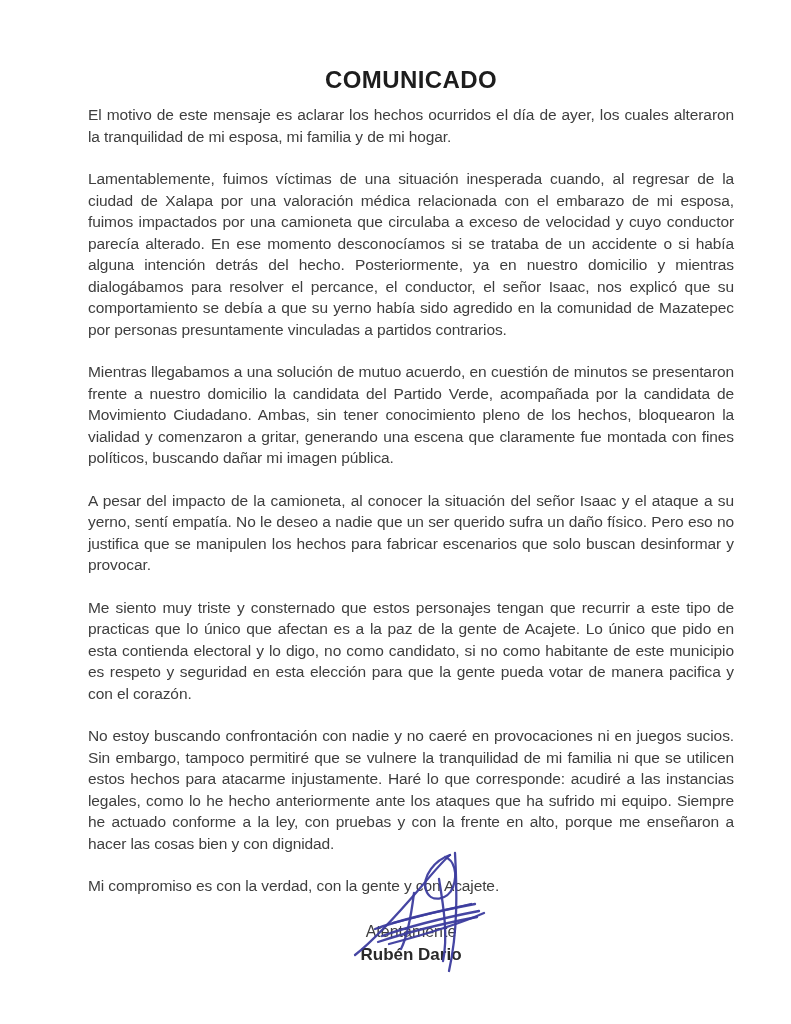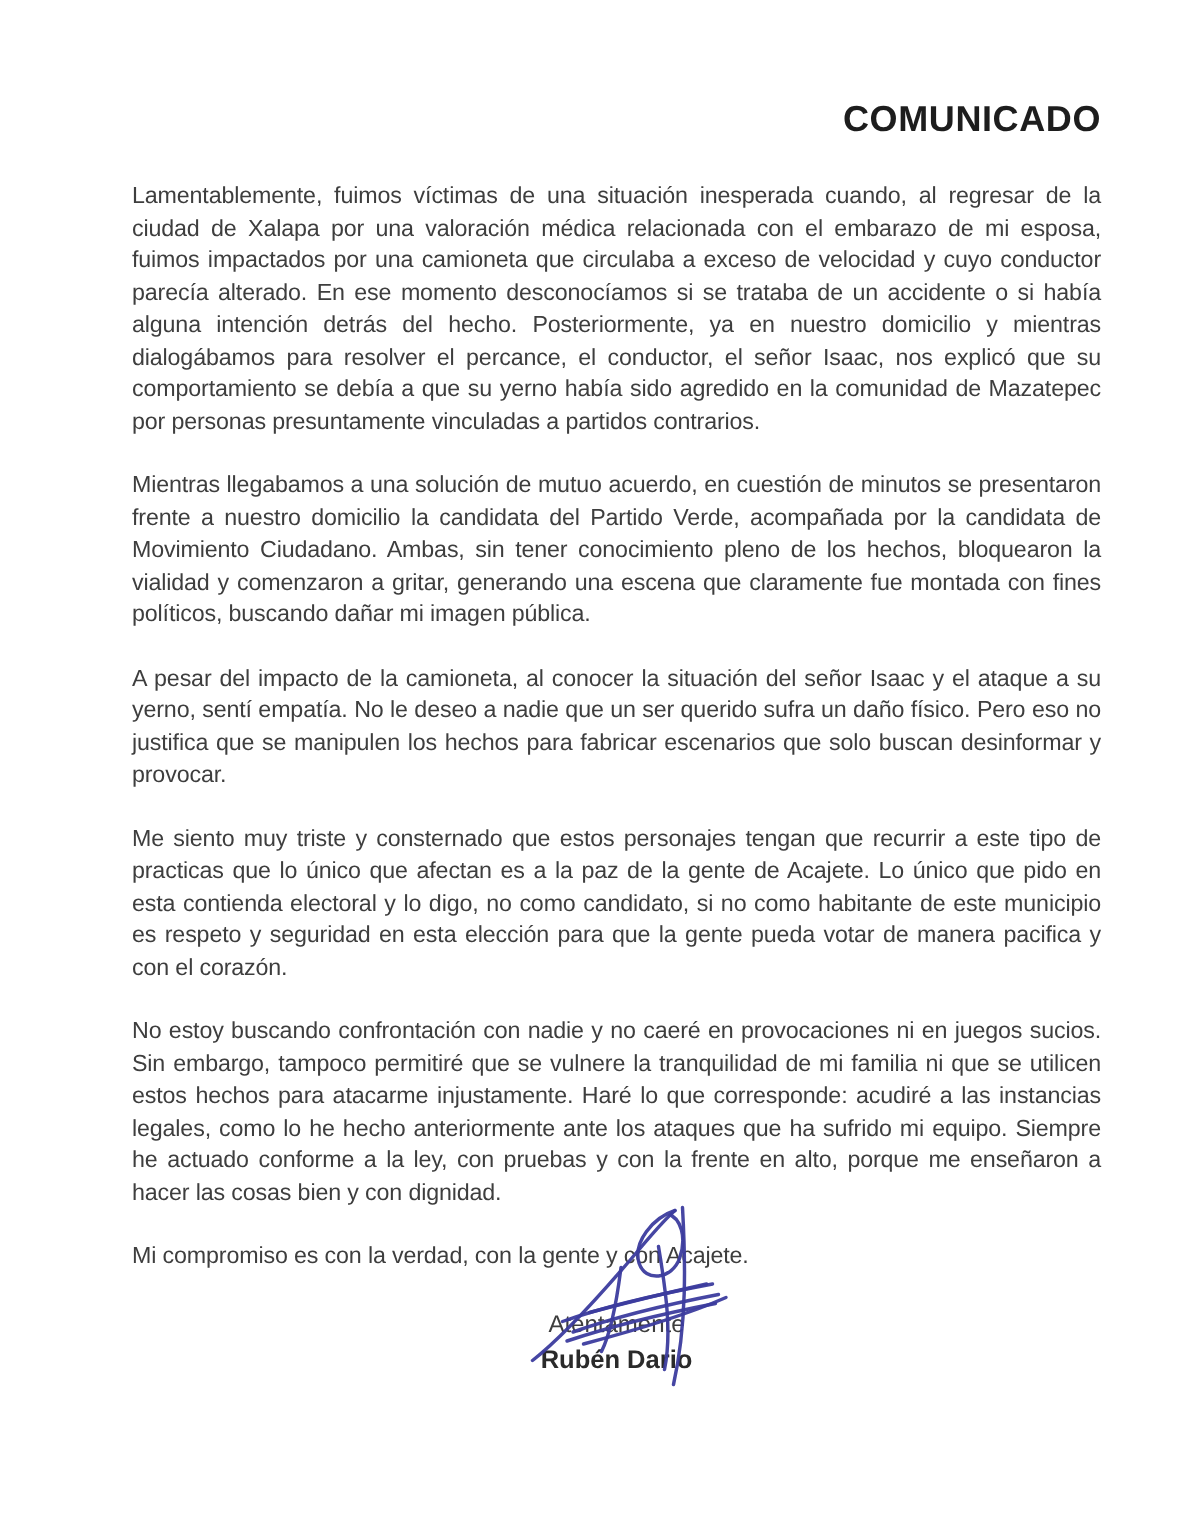--- a/index.html
+++ b/index.html
@@ -16,22 +16,22 @@
     font-family:"Liberation Sans","DejaVu Sans",sans-serif;
     overflow:hidden;
   }
   .page{
     position:relative;
     width:791px;height:1024px;
     padding:66px 57px 0 88px;
     background:var(--bg);
   }
   .title{
-    margin:0 0 26px 0;
-    text-align:right;
+    margin:0 0 10px 0;
+    text-align:center;
     font-size:24px;
     font-weight:800;
     letter-spacing:.4px;
     color:var(--title-ink);
   }
   .body-text p{
     margin:0 0 21px 0;
     font-size:15.5px;
     line-height:21.5px;
     letter-spacing:-.1px;
@@ -76,20 +76,21 @@
   }
 </style>
 </head>
 <body>
 
 <div class="page">
 
   <h1 class="title">COMUNICADO</h1>
 
   <div class="body-text">
+    <p>El motivo de este mensaje es aclarar los hechos ocurridos el día de ayer, los cuales alteraron la tranquilidad de mi esposa, mi familia y de mi hogar.</p>
     <p>Lamentablemente, fuimos víctimas de una situación inesperada cuando, al regresar de la ciudad de Xalapa por una valoración médica relacionada con el embarazo de mi esposa, fuimos impactados por una camioneta que circulaba a exceso de velocidad y cuyo conductor parecía alterado. En ese momento desconocíamos si se trataba de un accidente o si había alguna intención detrás del hecho. Posteriormente, ya en nuestro domicilio y mientras dialogábamos para resolver el percance, el conductor, el señor Isaac, nos explicó que su comportamiento se debía a que su yerno había sido agredido en la comunidad de Mazatepec por personas presuntamente vinculadas a partidos contrarios.</p>
     <p>Mientras llegabamos a una solución de mutuo acuerdo, en cuestión de minutos se presentaron frente a nuestro domicilio la candidata del Partido Verde, acompañada por la candidata de Movimiento Ciudadano. Ambas, sin tener conocimiento pleno de los hechos, bloquearon la vialidad y comenzaron a gritar, generando una escena que claramente fue montada con fines políticos, buscando dañar mi imagen pública.</p>
     <p>A pesar del impacto de la camioneta, al conocer la situación del señor Isaac y el ataque a su yerno, sentí empatía. No le deseo a nadie que un ser querido sufra un daño físico. Pero eso no justifica que se manipulen los hechos para fabricar escenarios que solo buscan desinformar y provocar.</p>
     <p>Me siento muy triste y consternado que estos personajes tengan que recurrir a este tipo de practicas que lo único que afectan es a la paz de la gente de Acajete. Lo único que pido en esta contienda electoral y lo digo, no como candidato, si no como habitante de este municipio es respeto y  seguridad en esta elección para que la gente pueda votar de manera pacifica y con el corazón.</p>
     <p>No estoy buscando confrontación con nadie y no caeré en provocaciones ni en juegos sucios. Sin embargo, tampoco permitiré que se vulnere la tranquilidad de mi familia ni que se utilicen estos hechos para atacarme injustamente. Haré lo que corresponde: acudiré a las instancias legales, como lo he hecho anteriormente ante los ataques que ha sufrido mi equipo. Siempre he actuado conforme a la ley, con pruebas y con la frente en alto, porque me enseñaron a hacer las cosas bien y con dignidad.</p>
     <p>Mi compromiso es con la verdad, con la gente y con Acajete.</p>
   </div>
 
   <div class="closing">
     <svg class="signature-svg" viewBox="0 0 152 126" aria-hidden="true">

